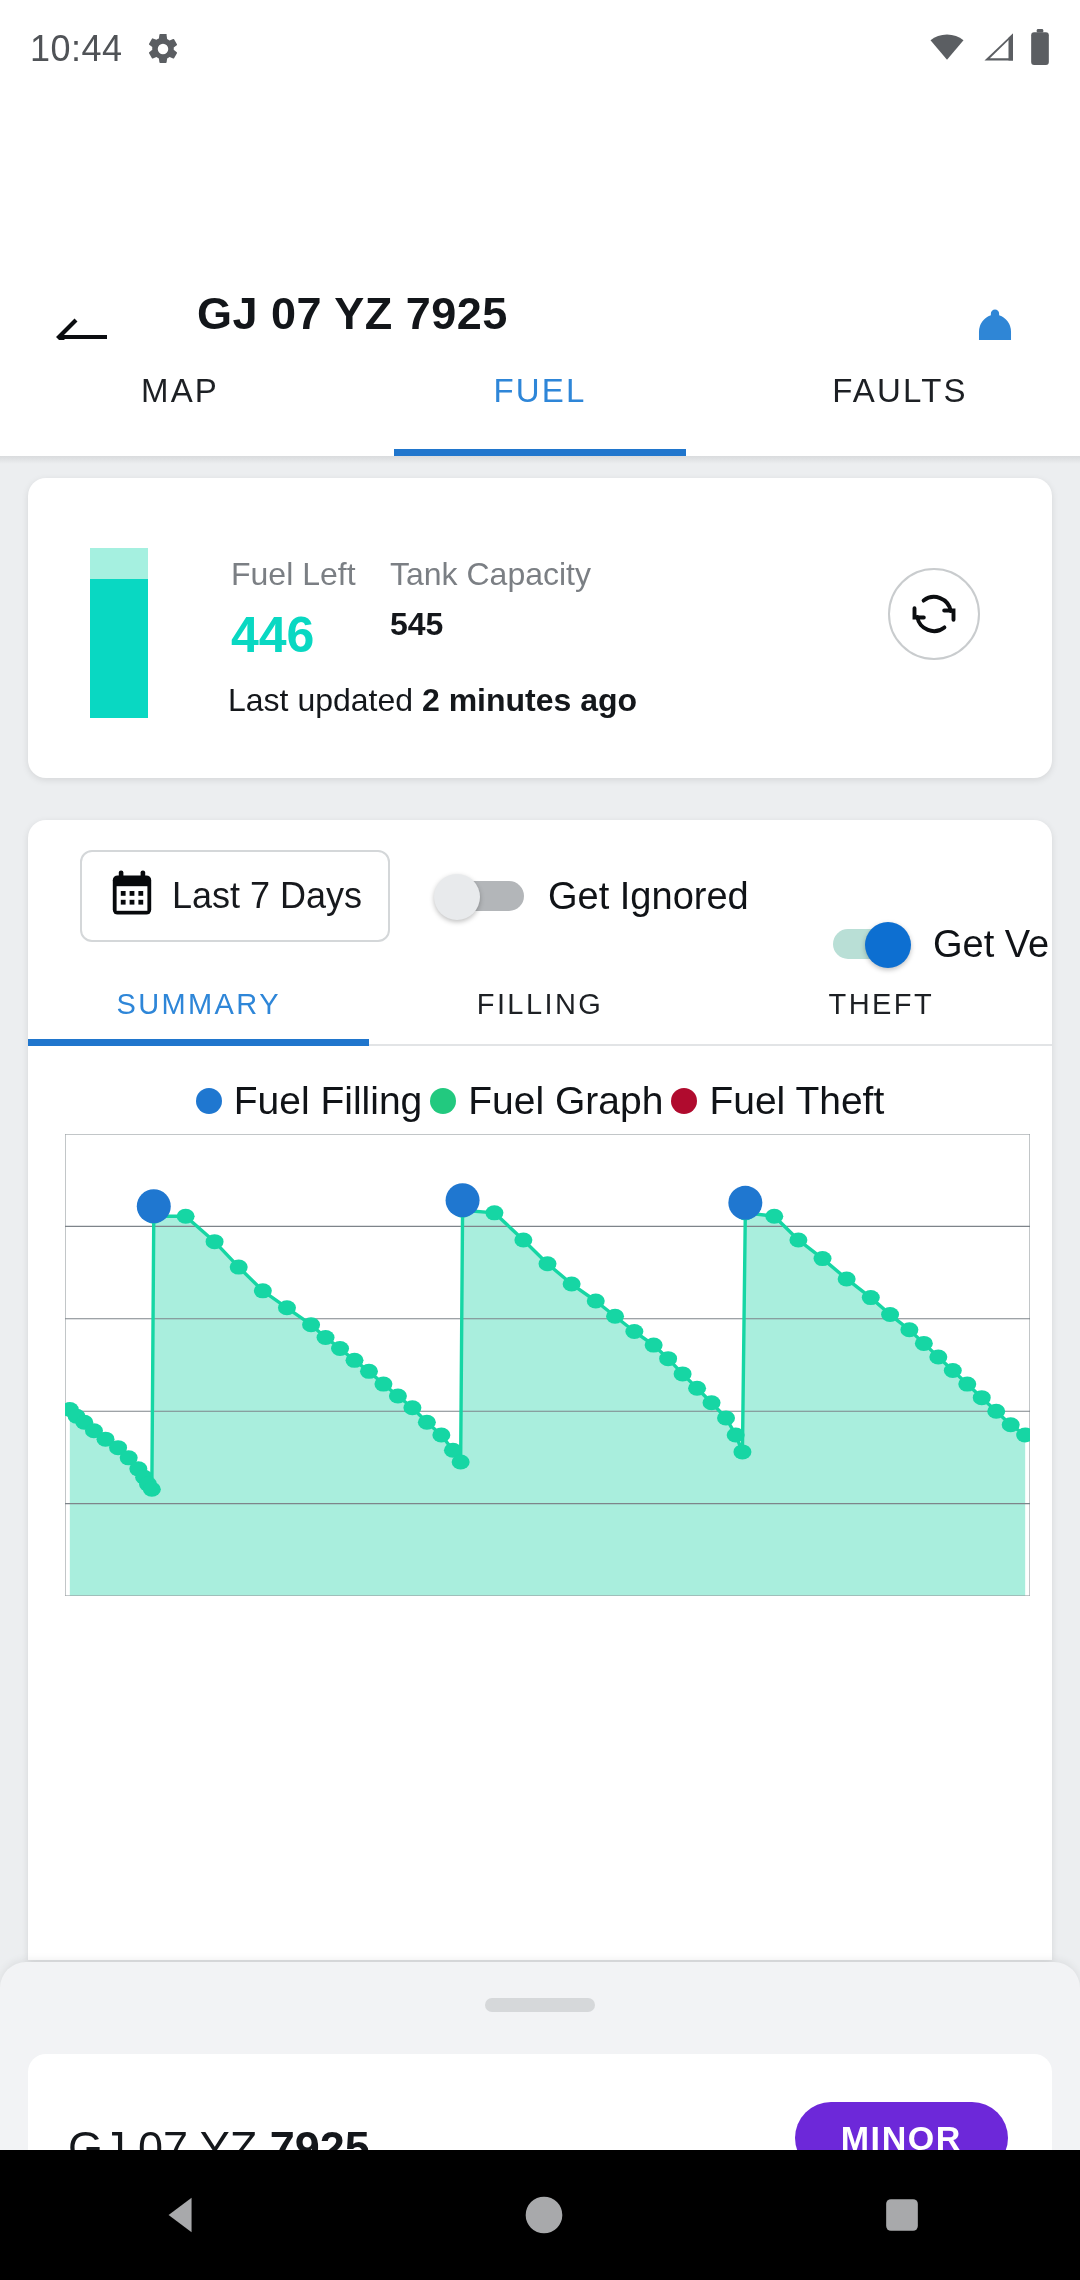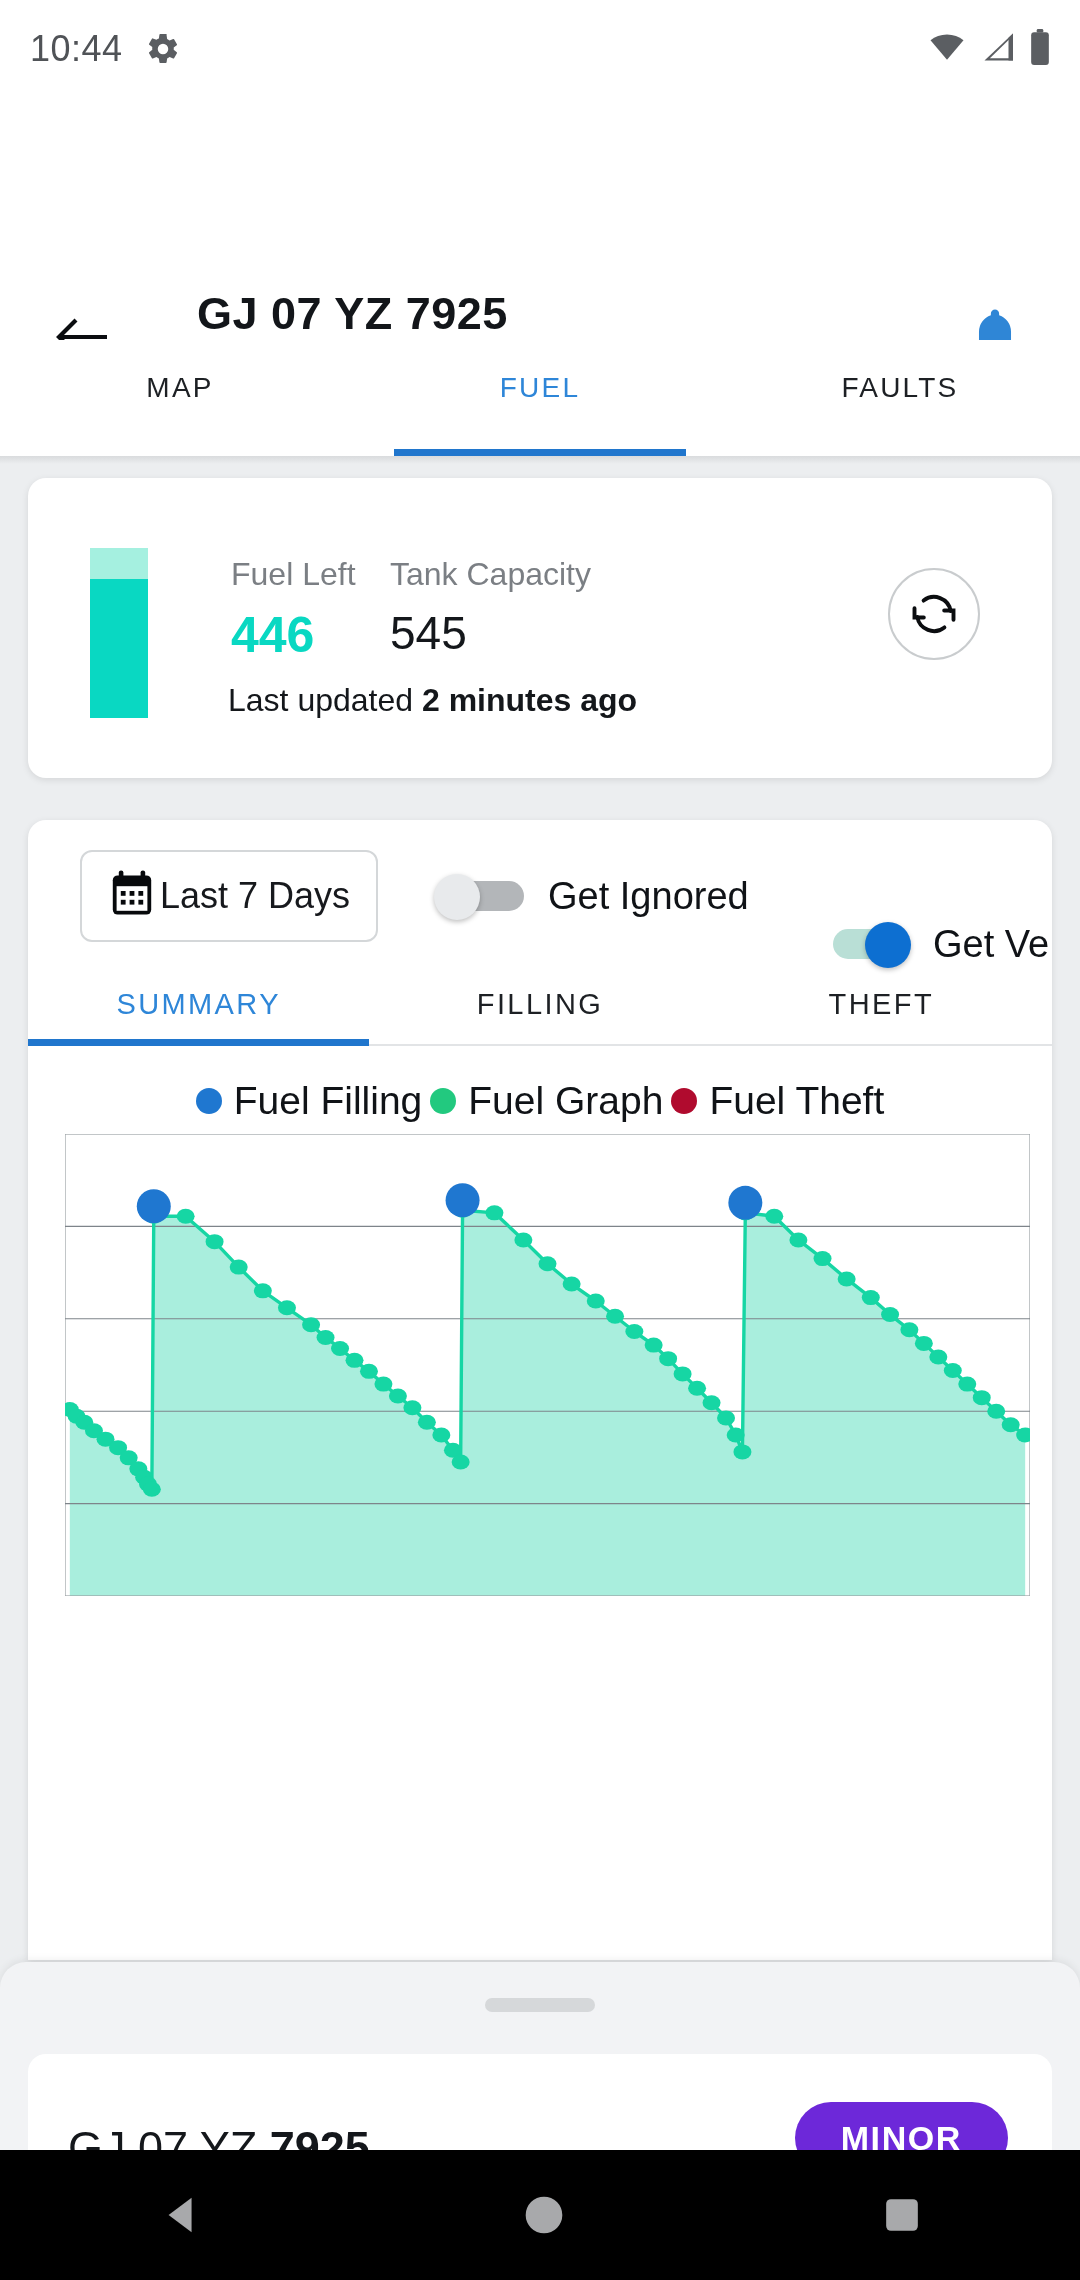--- a/index.html
+++ b/index.html
@@ -32,21 +32,21 @@
   .veh-title { font-size:45px; font-weight:bold; color:#13161a; letter-spacing:.5px; }
   .veh-sub { font-size:32px; color:#6d7176; margin-top:12px; letter-spacing:.2px; }
   .bell { position:absolute; right:54px; top:208px; }
 
   
   .tabs {
     position:absolute; top:340px; left:0; width:1080px; height:116px;
     background:#ffffff; display:flex; align-items:flex-start;
   }
   .tab {
-    flex:1; text-align:center; font-size:28px; color:#1d2024;
+    flex:1; text-align:center; font-size:33px; color:#1d2024;
     letter-spacing:2.2px; padding-top:32px; position:relative; height:116px;
   }
   .tab.active { color:#2e86d8; }
   .tab.active::after {
     content:""; position:absolute; left:50%; transform:translateX(-50%);
     bottom:0; width:292px; height:7px; background:#2076cd;
   }
   .tabs-shadow {
     position:absolute; top:456px; left:0; width:1080px; height:8px;
     background:linear-gradient(#d9dbdd,#eceef0);
@@ -59,39 +59,39 @@
   }
   #fuel-card { left:28px; top:478px; width:1024px; height:300px; }
   .gauge {
     position:absolute; left:62px; top:70px; width:58px; height:170px;
     background:#a5f0e0; overflow:hidden;
   }
   .gauge-fill { position:absolute; bottom:0; left:0; width:100%; background:#07dbc0; }
   .lbl-fuelleft { position:absolute; left:203px; top:78px; font-size:32px; color:#7b7f84; }
   .lbl-tankcap  { position:absolute; left:362px; top:78px; font-size:32px; color:#7b7f84; }
   .val-fuelleft { position:absolute; left:203px; top:128px; font-size:50px; font-weight:bold; color:#09d8c2; }
-  .val-tankcap  { position:absolute; left:362px; top:128px; font-size:46px; font-weight:normal; color:#14171b; }
+  .val-tankcap  { position:absolute; left:362px; top:128px; font-size:32px; font-weight:bold; color:#14171b; }
   .lastupd { position:absolute; left:200px; top:204px; font-size:32px; color:#14171b; }
   .lastupd b { font-weight:bold; }
   .refresh-btn {
     position:absolute; right:72px; top:90px; width:92px; height:92px;
     border:2px solid #c9ccce; border-radius:50%;
     display:flex; align-items:center; justify-content:center;
   }
 
   
   #graph-card {
     left:28px; top:820px; width:1024px; height:1140px;
     border-radius:18px 18px 0 0; overflow:hidden;
   }
   .filterrow { position:absolute; left:0; top:0; width:1024px; height:148px; }
   .daterange {
     position:absolute; left:52px; top:30px; height:92px; padding:0 26px;
     border:2px solid #d4d7d9; border-radius:12px;
-    display:flex; align-items:center; gap:4px;
+    display:flex; align-items:center; gap:16px;
   }
   .daterange-lbl { font-size:36px; color:#17191d; }
   .toggle-grp { position:absolute; display:flex; align-items:center; gap:22px; top:54px; }
   #tg1 { left:410px; }
   #tg2 { left:795px;margin-top:48px; }
   .switch { position:relative; width:88px; height:44px; }
   .switch .track {
     position:absolute; top:7px; left:10px; width:76px; height:30px; border-radius:15px;
   }
   .switch .thumb {

